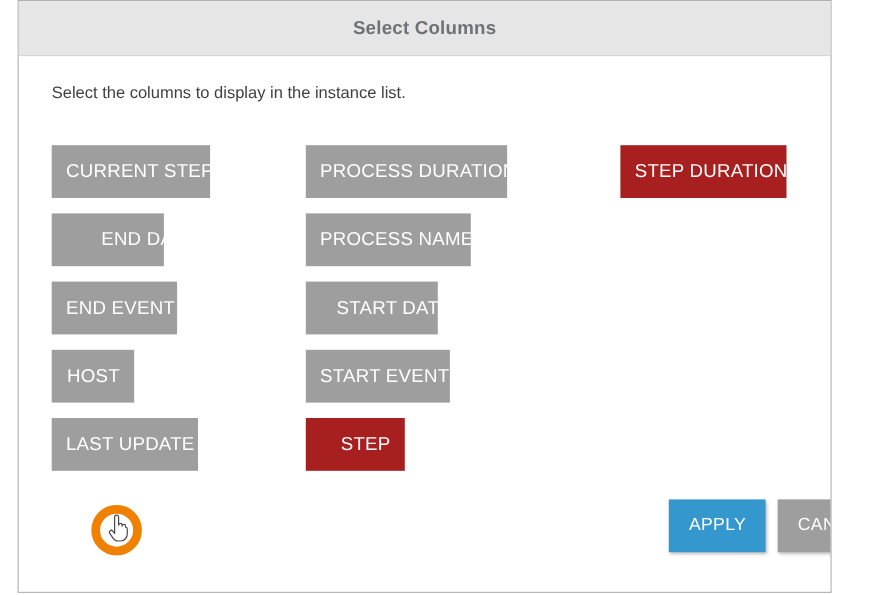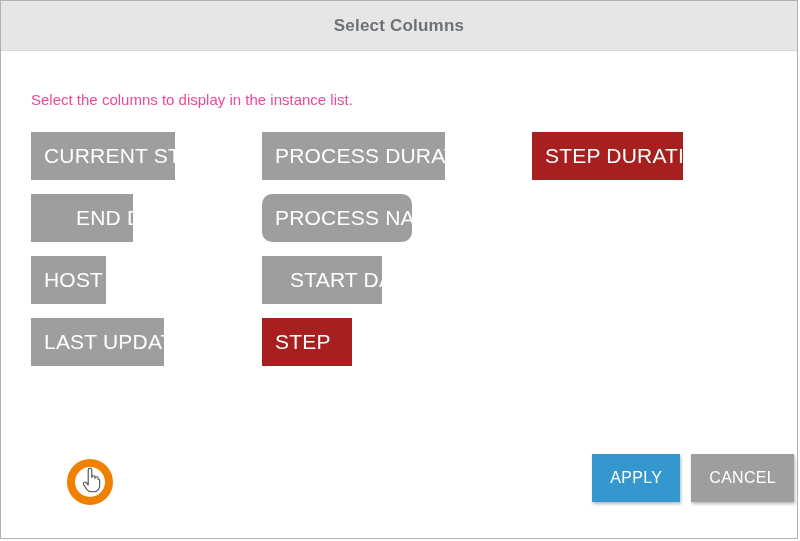--- a/index.html
+++ b/index.html
@@ -9,26 +9,27 @@
   body {
     width: 800px;
     height: 541px;
     background: #ffffff;
     font-family: "Liberation Sans", sans-serif;
     overflow: hidden;
   }
 
   #dialog {
     position: relative;
-    width: 798px;
+    width: 740px;
     height: 539px;
     box-sizing: border-box;
     border: 1px solid #b0b0b0;
     background: #ffffff;
     overflow: hidden;
+    margin-left: 16px;
   }
 
   
   #dialog-header {
     height: 50px;
     box-sizing: border-box;
     background: #e6e6e6;
     border-bottom: 1px solid #d6d6d6;
     display: flex;
     align-items: center;
@@ -42,51 +43,51 @@
   }
 
   
   #dialog-body {
     position: relative;
     padding: 0;
   }
   #instructions {
     position: absolute;
     left: 30px;
-    top: 40px;
+    top: 25px;
     font-size: 15px;
-    color: #ec4899;
+    color: #404040;
     white-space: nowrap;
   }
 
   
   #columns-area {
     position: absolute;
     left: 0;
     top: 81px;
     width: 798px;
   }
   .chip-column {
     position: absolute;
     top: 0;
   }
   #chip-column-1 { left: 30px; }
   #chip-column-2 { left: 261px; }
-  #chip-column-3 { left: 531px; }
+  #chip-column-3 { left: 547px; }
 
   .chip {
     display: block;
     height: 48px;
     line-height: 48px;
     margin-bottom: 14px;
     padding: 0 13px;
     box-sizing: border-box;
     color: #ffffff;
-    font-size: 21px;
-    text-align: left;
+    font-size: 17px;
+    text-align: right;
     white-space: nowrap;
     border: none;
     cursor: pointer;
     font-family: "Liberation Sans", sans-serif;
     letter-spacing: 0.2px;
   }
   .chip.deselected { background: #9e9e9e; }
   .chip.selected   { background: #a81f1f; }
 
   
@@ -151,27 +152,29 @@
   </div>
 
   <div id="dialog-body">
 
     <div id="instructions">Select the columns to display in the instance list.</div>
 
     <div id="columns-area">
       <div class="chip-column" id="chip-column-1">
           <button class="chip deselected" style="width: 144px;">CURRENT STEP</button>
           <button class="chip deselected" style="width: 102px; padding-left: 45px;">END DATE</button>
+          <button class="chip deselected" style="width: 114px;">END EVENT</button>
           <button class="chip deselected" style="width: 75px;">HOST</button>
           <button class="chip deselected" style="width: 133px;">LAST UPDATE</button>
         </div>
       <div class="chip-column" id="chip-column-2">
           <button class="chip deselected" style="width: 183px;">PROCESS DURATION</button>
-          <button class="chip deselected" style="width: 150px; border-radius: 10px;">PROCESS NAME</button>
+          <button class="chip deselected" style="width: 150px;">PROCESS NAME</button>
           <button class="chip deselected" style="width: 120px; padding-left: 28px;">START DATE</button>
+          <button class="chip deselected" style="width: 131px;">START EVENT</button>
           <button class="chip selected" style="width: 90px;">STEP</button>
         </div>
       <div class="chip-column" id="chip-column-3">
           <button class="chip selected" style="width: 151px;">STEP DURATION</button>
         </div>
     </div>
 
     <div id="cursor-highlight"></div>
     <svg id="cursor-pointer" viewBox="0 0 24 30">
       <path d="M9.2 14.2V4.1c0-1.0 0.8-1.8 1.8-1.8s1.8 0.8 1.8 1.8v7.3

